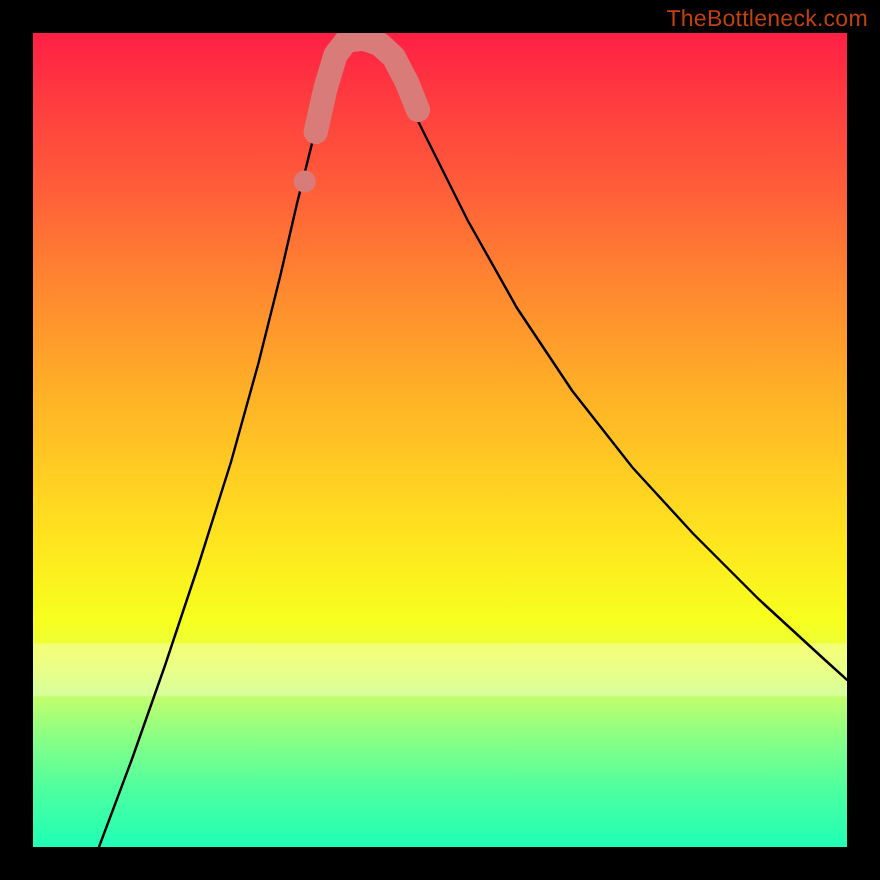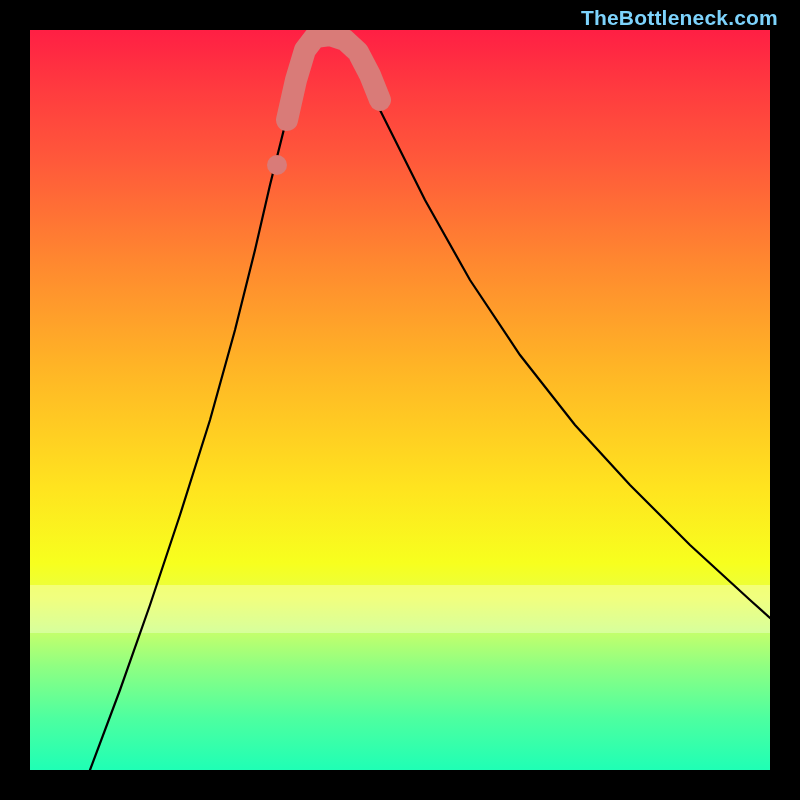--- a/index.html
+++ b/index.html
@@ -37,25 +37,25 @@
     left: 0;
     right: 0;
     top: 75%;
     height: 6.5%;
     background: rgba(255,255,255,0.32);
     pointer-events: none;
   }
   .watermark {
     position: absolute;
     top: 6px;
-    right: 22px;
-    color: #7dd3fc;
+    right: 11px;
+    color: #c2410c;
     font-size: 21px;
     letter-spacing: 0.2px;
-    font-weight: 700;
+    font-weight: 400;
     user-select: none;
   }
   svg.curve {
     position: absolute;
     left: 0;
     top: 0;
     width: 740px;
     height: 740px;
     pointer-events: none;
   }

